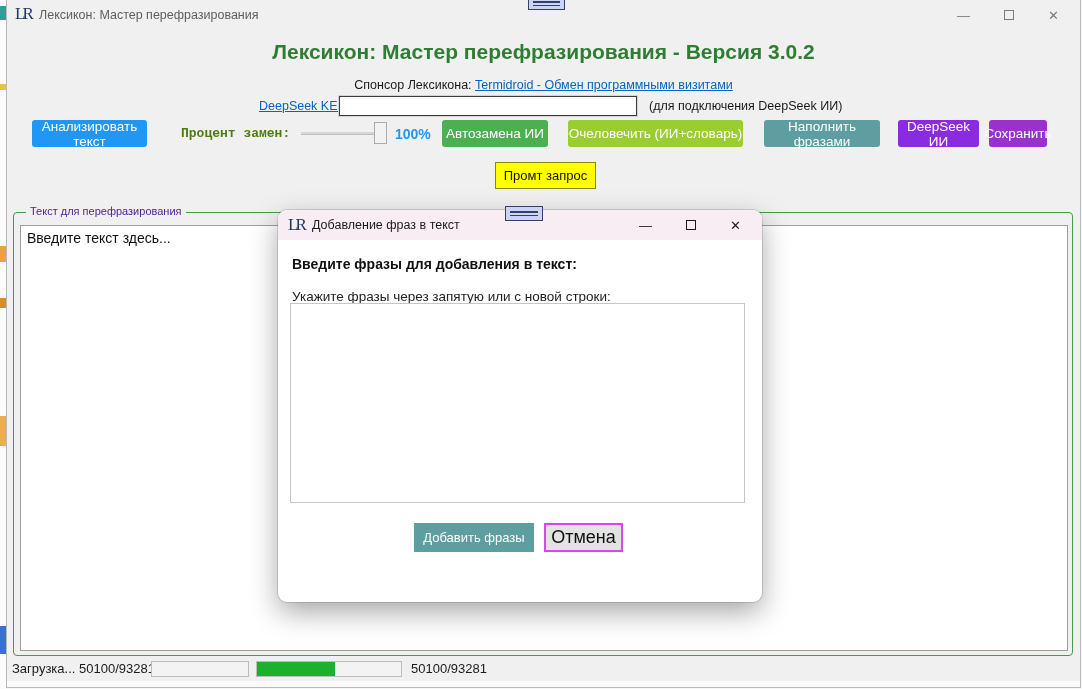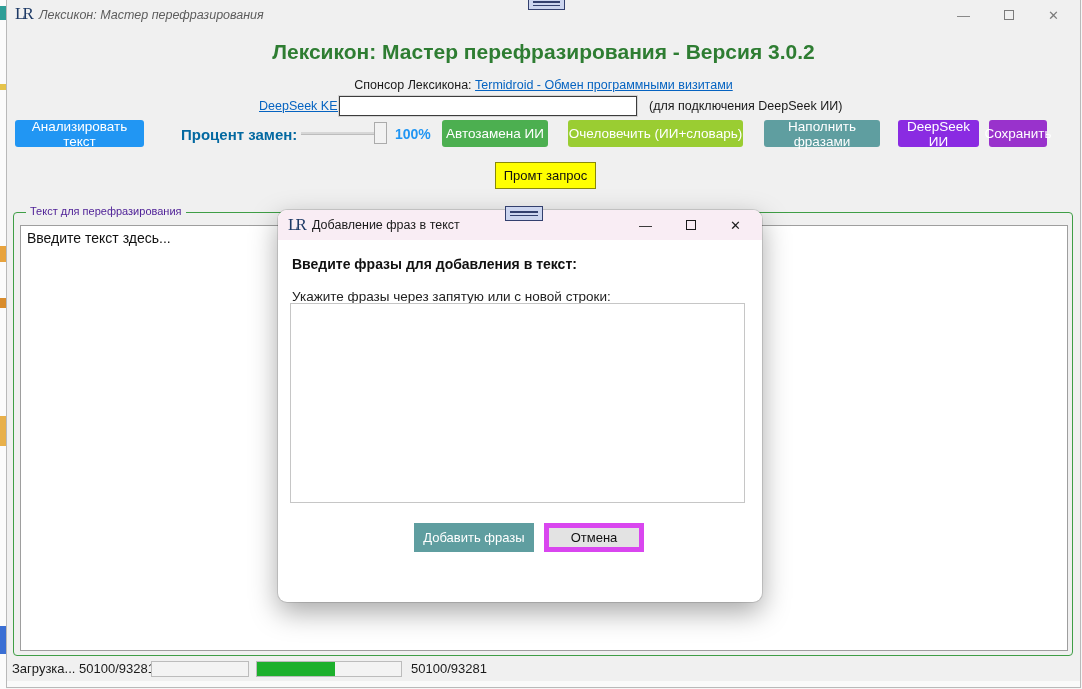--- a/index.html
+++ b/index.html
@@ -12,21 +12,21 @@
   .left-strip { position:absolute; left:0; top:0; width:6px; height:689px; background:#fbfbfb; }
   .left-strip .chip { position:absolute; left:0; width:6px; }
 
   
   .window { position:absolute; left:6px; top:0; width:1075px; height:688px;
             background:#f0f0f0; border:1px solid #b9b9b9; border-top:none; }
 
   .titlebar { position:absolute; left:0; top:0; width:100%; height:30px; background:#f0f0f0; }
   .logo { font-family:"Liberation Serif","DejaVu Serif",serif; font-weight:normal; color:#1e3a66;
           font-size:17px; letter-spacing:-3px; position:absolute; left:8px; top:4px; }
-  .titlebar .title-text { position:absolute; left:32px; top:8px; font-size:12.5px; color:#5d5d5d;font-style:italic; }
+  .titlebar .title-text { position:absolute; left:32px; top:8px; font-size:12.5px; color:#5d5d5d; }
   .drag-handle { position:absolute; background:#ccd5ef; border:1px solid #33406e;
                  display:flex; flex-direction:column; justify-content:center; gap:2px; padding:0 4px; }
   .drag-handle i { display:block; height:1.5px; background:#33406e; }
   .win-controls { position:absolute; right:4px; top:0; height:30px; display:flex; }
   .win-controls .wc { width:45px; height:30px; display:flex; align-items:center; justify-content:center;
                       color:#7b7b7b; font-size:13px; cursor:default; }
   .wc .maxbox { width:10px; height:10px; border:1px solid #7b7b7b; display:inline-block; }
 
   .app-heading { position:absolute; top:40px; left:0; width:100%; text-align:center;
                  font-size:21px; font-weight:bold; color:var(--accent-green,#2e7d32); }
@@ -35,28 +35,28 @@
 
   .key-row { position:absolute; top:96px; left:0; width:100%; height:22px; font-size:12.5px; }
   .key-link { position:absolute; left:252px; top:3px; }
   .key-input { position:absolute; left:332px; top:0; width:298px; height:20px; border:1px solid #3c3c3c;
                box-shadow:0 0 0 1px #d4d4d4; background:#fff; font-size:12px; padding:0 4px; }
   .key-note { position:absolute; left:642px; top:3px; color:#1a1a1a; }
 
   .btn { position:absolute; top:120px; height:27px; border:none; border-radius:3px; color:#fff;
          font-size:13.5px; font-family:inherit; display:flex; align-items:center; justify-content:center;
          cursor:pointer; }
-  .btn-analyze { left:8px; width:129px; background:var(--button-blue,#2196f3); }
+  .btn-analyze { left:25px; width:115px; background:var(--button-blue,#2196f3); }
   .btn-auto    { left:435px; width:106px; background:var(--button-green,#4caf50); }
   .btn-human   { left:561px; width:175px; background:var(--button-yellowgreen,#9acd32); }
   .btn-fill    { left:757px; width:116px; background:var(--button-teal,#5f9ea0); }
   .btn-spintax { left:891px; width:81px; background:var(--button-violet,#8a2be2); }
   .btn-save    { left:982px; width:58px; background:var(--button-purple,#9932cc); }
 
-  .percent-label { position:absolute; left:174px; top:126px; font-size:15px; font-weight:bold; color:#0369a1; }
+  .percent-label { position:absolute; left:174px; top:126px; font-size:13px; font-weight:bold; color:#4d7c0f;font-family:Liberation Mono, monospace; }
   .slider { position:absolute; left:294px; top:122px; width:86px; height:22px; cursor:pointer; }
   .slider .track { position:absolute; left:0; right:0; top:10px; height:3px; background:#d7d7d7;
                    border-bottom:1px solid #bdbdbd; }
   .slider .thumb { position:absolute; right:0; top:0; width:13px; height:22px; background:#f2f2f2;
                    border:1px solid #ababab; }
   .percent-value { position:absolute; left:388px; top:126px; font-size:14px; font-weight:bold;
                    color:var(--button-blue,#2196f3); }
 
   .btn-prompt { position:absolute; left:488px; top:162px; width:101px; height:27px;
                 background:var(--button-yellow,#ffff00); color:#111; border:1px solid #88880a;
@@ -80,22 +80,22 @@
   .dialog .win-controls .wc { color:#1a1a1a; }
   .dialog .wc .maxbox { border-color:#1a1a1a; }
   .dlg-heading { position:absolute; left:14px; top:46px; font-size:14px; font-weight:bold; color:#111; }
   .dlg-hint { position:absolute; left:14px; top:79px; font-size:13.5px; color:#222; }
   .dlg-textarea { position:absolute; left:12px; top:93px; width:455px; height:200px;
                   border:1px solid #c6c6c6; background:#fff; resize:none; font-family:inherit;
                   font-size:13px; padding:4px; outline:none; }
   .dlg-btn-add { position:absolute; left:136px; top:313px; width:120px; height:29px;
                  background:var(--button-teal,#5f9ea0); color:#fff; border:none; font-size:13px;
                  font-family:inherit; cursor:pointer; }
-  .dlg-btn-cancel { position:absolute; left:266px; top:313px; width:100px; height:29px;
-                    background:#e3e3e3; color:#111; border:5px solid #d946ef; font-size:13px;
+  .dlg-btn-cancel { position:absolute; left:266px; top:313px; width:79px; height:29px;
+                    background:#e3e3e3; color:#111; border:2px solid #d946ef; font-size:18px;
                     font-family:inherit; cursor:pointer; }
 
   
   .statusbar { position:absolute; left:0; top:657px; width:100%; height:24px; background:#f0f0f0; font-size:13px; color:#1a1a1a; }
   .status-loading { position:absolute; left:5px; top:4px; }
   .pbar { position:absolute; top:4px; height:16px; background:#f3f3f3; border:1px solid #bcbcbc; overflow:hidden; }
   .pbar-left { left:144px; width:98px; }
   .pbar-right { left:249px; width:146px; }
   .pbar .fill { height:100%; background:var(--progress-green,#1cb02c); width:0; }
   .status-counter { position:absolute; left:404px; top:4px; }

